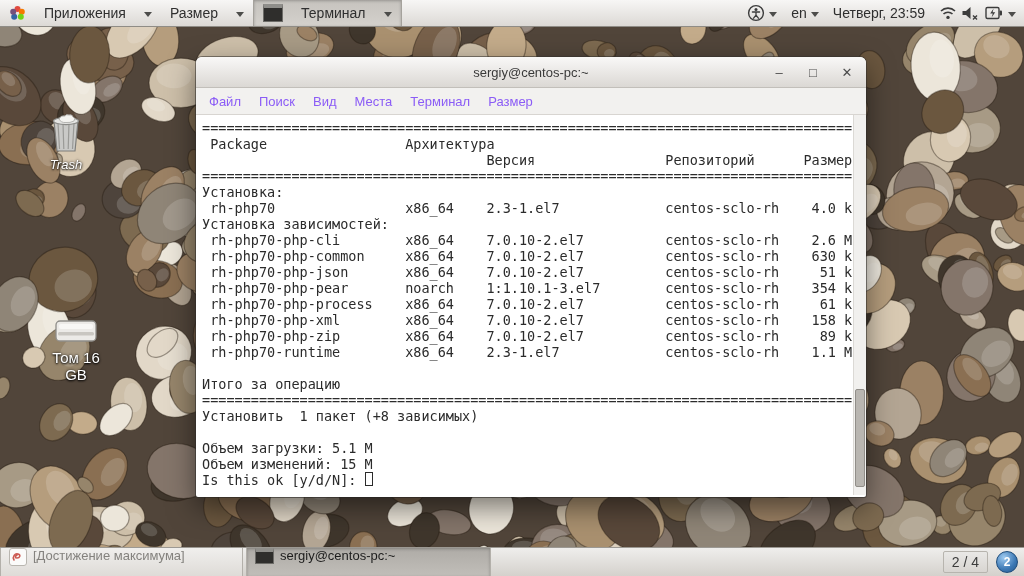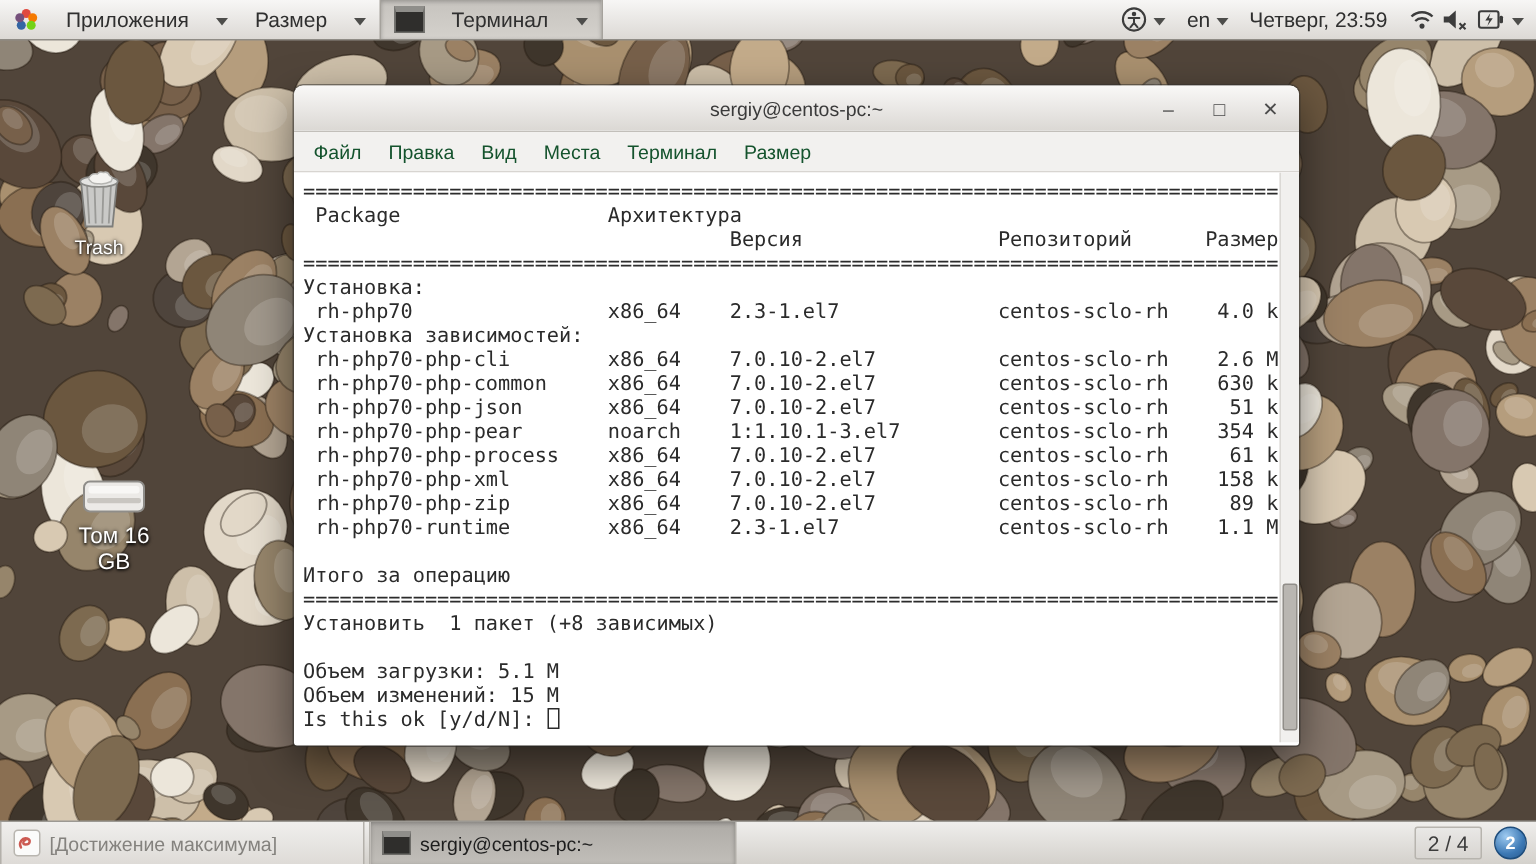--- a/index.html
+++ b/index.html
@@ -27,32 +27,32 @@
   
   .window { position:absolute; left:196px; top:57px; width:670px; height:440px; z-index:20;
     border-radius:6px 6px 2px 2px; background:#fff;
     box-shadow:0 10px 28px rgba(0,0,0,.5), 0 0 0 1px rgba(60,57,52,.55); }
   .titlebar { height:31px; border-radius:6px 6px 0 0; background:linear-gradient(#f9f8f7,#dbd8d4);
     border-bottom:1px solid #c2bfba; position:relative; display:flex; align-items:center; }
   .title-text { position:absolute; left:0; right:0; text-align:center; font-size:13px; color:#3a3a3a; }
   .win-controls { position:absolute; right:12px; top:0; height:100%; display:flex; align-items:center; gap:20px; }
   .win-btn { font-size:13px; color:#4c4c4c; width:14px; text-align:center; cursor:default; line-height:1; }
   .menubar { height:27px; background:#f2f1ef; border-bottom:1px solid #d8d5d1; display:flex; align-items:center; padding-left:4px; }
-  .menu-item { font-size:13px; color:#14532d; padding:4px 9px; }
+  .menu-item { font-size:13px; color:#8b5cf6; padding:4px 9px; }
   .term-content { position:relative; height:380px; background:#fff; overflow:hidden; }
   .term-pre { margin:0; padding:5px 0 0 6px; font-family:"DejaVu Sans Mono", monospace; font-size:13.5px; line-height:16px; color:#2b2b2b; white-space:pre; }
   .term-cursor { position:absolute; left:169px; top:357px; width:8px; height:14px; border:1px solid #2b2b2b; background:#fff; }
   .scrollbar { position:absolute; top:0; right:0; width:13px; height:100%; background:#f1f0ee; border-left:1px solid #dbd9d5; }
   .scroll-thumb { position:absolute; left:1px; right:1px; top:72%; height:26%; background:#b9b6b1; border:1px solid #918e89; border-radius:2px; }
 
   
   .taskbar { position:absolute; left:0; bottom:0; width:1024px; height:29px; z-index:30;
     background:linear-gradient(#efeeec,#d4d1cc); border-top:1px solid #9c9993;
     display:flex; align-items:stretch; font-size:13px; }
-  .task-btn { display:flex; align-items:center; gap:6px; padding:0 8px; border:1px solid #b3b0aa; border-top:none; border-bottom:none; }
+  .task-btn { display:flex; gap:6px; padding:0 8px; border:1px solid #b3b0aa; border-top:none; border-bottom:none; }
   .task-btn.inactive { width:243px; color:#84827e; background:linear-gradient(#f0efed,#dedbd7); }
   .task-btn.active { width:245px; color:#1d1d1d; background:linear-gradient(#aeaba6,#c1beb9); box-shadow:inset 0 1px 3px rgba(0,0,0,.25); }
   .task-right { margin-left:auto; display:flex; align-items:center; gap:8px; padding-right:6px; }
   .pager { font-size:14px; color:#3c3c3c; background:linear-gradient(#e9e8e6,#d8d5d1); border:1px solid #b7b4ae; border-radius:2px; padding:2px 8px; }
   .ws-badge { width:22px; height:22px; border-radius:50%; border:1px solid #1e4d7c; color:#fff; font-size:12px; font-weight:bold;
     display:flex; align-items:center; justify-content:center;
     background:radial-gradient(circle at 35% 28%, #9ecaf0, #3c78b4 60%, #28598c); }
   .doc-icon { width:18px; height:18px; background:#fbfbfa; border:1px solid #b9b6b0; border-radius:3px; display:flex; align-items:center; justify-content:center; }
 </style>
 </head>
@@ -782,21 +782,21 @@
       <svg width="20" height="16" viewBox="0 0 20 16">
         <rect x="2" y="2.5" width="13" height="11" rx="1.5" fill="none" stroke="#3c3c3c" stroke-width="1.4"></rect>
         <rect x="15.6" y="5.5" width="2.4" height="5" rx="1" fill="#3c3c3c"></rect>
         <path d="M9.6 3.6 l-3.4 5 h2.6 l-1.2 3.8 l3.6 -5.2 h-2.6 z" fill="#3c3c3c"></path>
       </svg>
       <span class="caret"></span>
     </div>
   </div>
 
 
-  <div class="desk-icon" style="left:30px; top:112px;">
+  <div class="desk-icon" style="left:30px; top:112px;font-style:italic;">
     <svg width="36" height="42" viewBox="0 0 36 42">
       <path d="M6 9 h24 l-3 30 h-18 z" fill="#c9c9c7" stroke="#7e7e7b" stroke-width="1.2"></path>
       <path d="M10 11 l1.5 26 M15 11 l0.8 26 M21 11 l-0.8 26 M26 11 l-1.5 26" stroke="#9a9a97" stroke-width="1.2" fill="none"></path>
       <ellipse cx="18" cy="9" rx="12.5" ry="3.6" fill="#e4e4e2" stroke="#8a8a87" stroke-width="1.2"></ellipse>
       <path d="M11 7 q2-4 6-3 q1-2 4-1 q3-1 4 2 q3 1 1 4 q-4 2-8 1.5 q-5 0.5-7-3.5" fill="#f4f3f0" stroke="#b5b5b2" stroke-width="1"></path>
     </svg>
     <span class="lbl">Trash</span>
   </div>
 
   <div class="desk-icon" style="left:40px; top:318px;">
@@ -812,21 +812,21 @@
     <div class="titlebar">
       <span class="title-text">sergiy@centos-pc:~</span>
       <span class="win-controls">
         <span class="win-btn">–</span>
         <span class="win-btn">□</span>
         <span class="win-btn">✕</span>
       </span>
     </div>
     <div class="menubar">
       <span class="menu-item">Файл</span>
-      <span class="menu-item">Правка</span>
+      <span class="menu-item">Поиск</span>
       <span class="menu-item">Вид</span>
       <span class="menu-item">Места</span>
       <span class="menu-item">Терминал</span>
       <span class="menu-item">Размер</span>
     </div>
     <div class="term-content">
       <pre class="term-pre">================================================================================
  Package                 Архитектура
                                    Версия                Репозиторий      Размер
 ================================================================================

